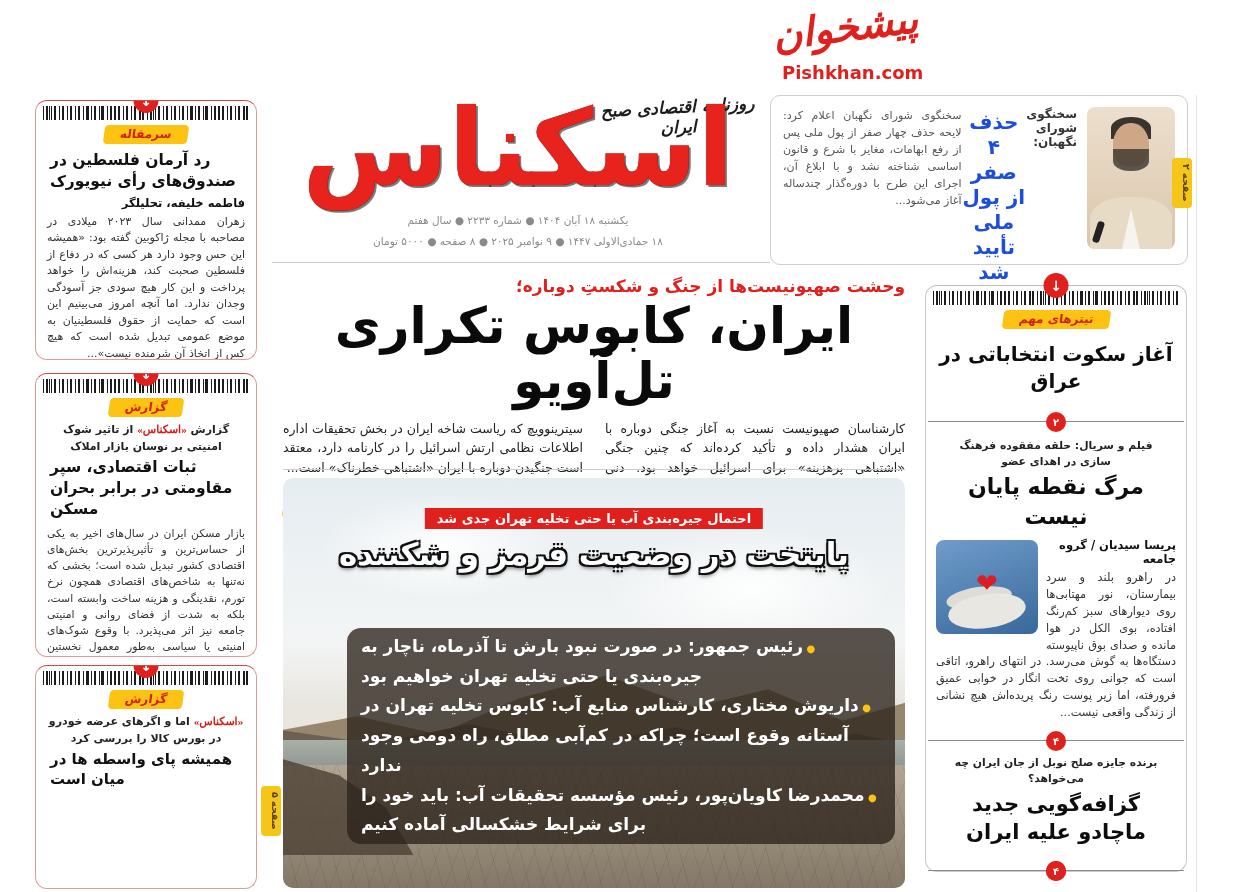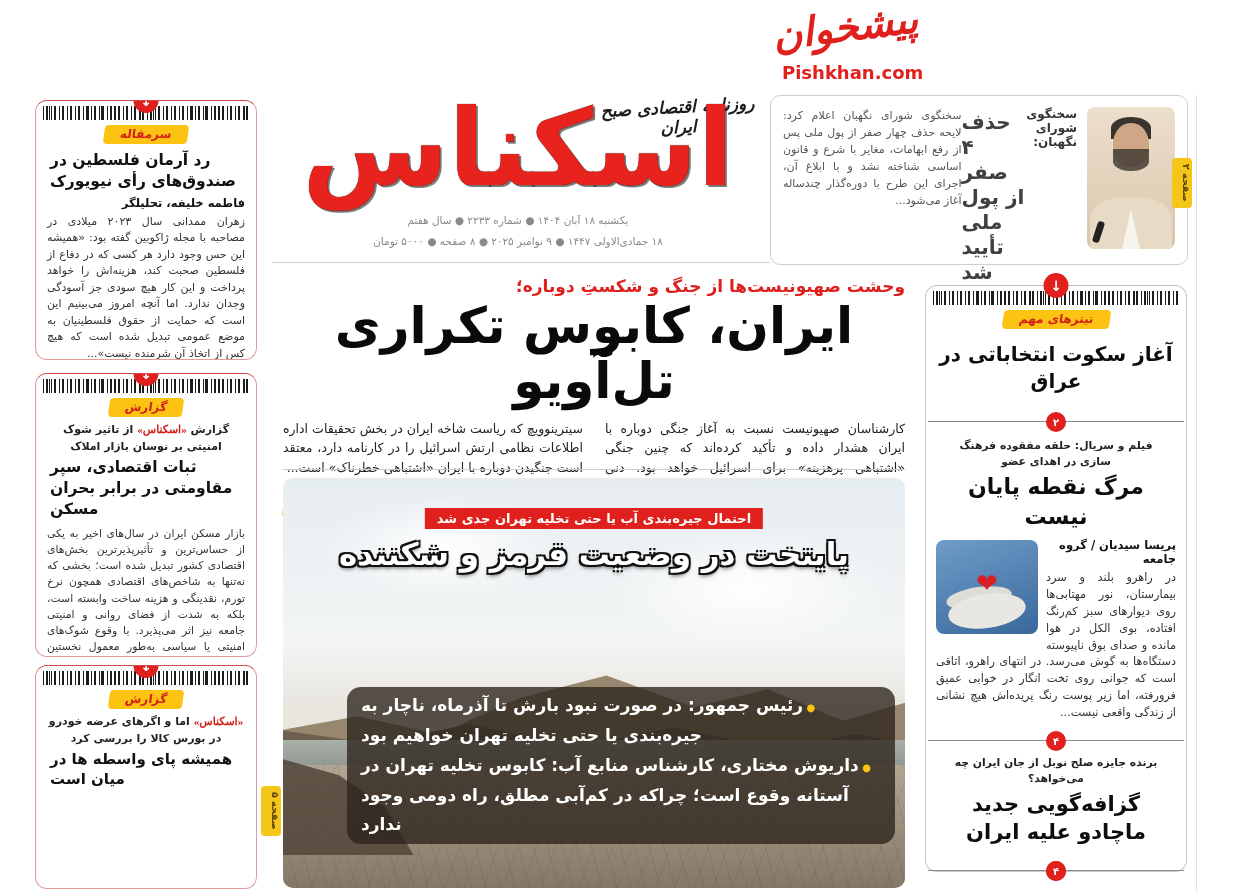--- a/index.html
+++ b/index.html
@@ -43,21 +43,21 @@
   .gphoto{position:relative;width:88px;min-width:88px;height:142px;border-radius:8px;overflow:hidden;
         background:linear-gradient(180deg,#ecdfcd 0%,#e2d0b9 60%,#d8c4aa 100%);}
   .gphoto .hair{position:absolute;top:10px;left:50%;transform:translateX(-50%);width:40px;height:22px;background:#3a342e;border-radius:50% 50% 0 0;}
   .gphoto .face{position:absolute;top:16px;left:50%;transform:translateX(-50%);width:36px;height:44px;background:#cfa686;border-radius:48% 48% 44% 44%;}
   .gphoto .beard{position:absolute;top:42px;left:50%;transform:translateX(-50%);width:36px;height:22px;background:rgba(58,52,46,.8);border-radius:0 0 46% 46%;}
   .gphoto .suit{position:absolute;bottom:0;left:50%;transform:translateX(-50%);width:82px;height:52px;background:#e7dbc5;border-radius:42% 42% 0 0;}
   .gphoto .shirt{position:absolute;bottom:0;left:50%;transform:translateX(-50%);width:18px;height:40px;background:#f7f4ee;clip-path:polygon(50% 0,100% 100%,0 100%);}
   .gphoto .mic{position:absolute;bottom:6px;left:8px;width:7px;height:22px;background:#222;border-radius:3px;transform:rotate(18deg);}
   .gtext{flex:1;display:flex;flex-direction:row;}
   .gkick{font-size:12px;font-weight:bold;color:#333;text-align:right;}
-  .ghead{font-size:20px;font-weight:bold;color:#404040;text-align:left;margin:3px 0 6px 0;line-height:1.25;}
+  .ghead{font-size:20px;font-weight:bold;color:#1d4ed8;text-align:center;margin:3px 0 6px 0;line-height:1.25;}
   .gbody{font-size:11px;color:#555;text-align:justify;line-height:1.55;}
 
   .vtab{position:absolute;width:20px;background:#f5c518;border-radius:4px;color:#5a430a;
         font-size:9.5px;font-weight:bold;writing-mode:vertical-rl;text-align:center;padding:6px 0;}
 
   
   .ms{position:absolute;left:283px;top:276px;width:622px;}
   .ms-kick{color:#e0201c;font-size:17px;font-weight:bold;}
   .ms-head{color:#0a0a0a;font-size:50px;font-weight:bold;text-align:center;line-height:1.1;margin-top:3px;letter-spacing:-1px;}
   .ms-body{margin-top:10px;column-count:2;column-gap:22px;font-size:12.5px;line-height:1.55;
@@ -149,20 +149,21 @@
     <div class="mtn1"></div>
     <div class="mtn2"></div>
     <div class="water"></div>
     <div class="ground"></div>
     <div class="cliff"></div>
     <div class="pbadge">احتمال جیره‌بندی آب یا حتی تخلیه تهران جدی شد</div>
     <div class="ptitle">پایتخت در وضعیت قرمز و شکننده</div>
     <div class="pcap">
       <div>رئیس جمهور: در صورت نبود بارش تا آذرماه، ناچار به جیره‌بندی یا حتی تخلیه تهران خواهیم بود</div>
       <div>داریوش مختاری، کارشناس منابع آب: کابوس تخلیه تهران در آستانه وقوع است؛ چراکه در کم‌آبی مطلق، راه دومی وجود ندارد</div>
+      <div>محمدرضا کاویان‌پور، رئیس مؤسسه تحقیقات آب: باید خود را برای شرایط خشکسالی آماده کنیم</div>
     </div>
   </div>
   <div class="vtab" style="left:261px;top:786px;">صفحه ۵</div>
 
   <div class="nbox" style="left:35px;top:100px;width:222px;height:260px;overflow:hidden;">
     <div class="arrow-badge">
         <span>↓</span>
       </div>
     <div class="barcode"></div>
     <div class="ytag">سرمقاله</div>

